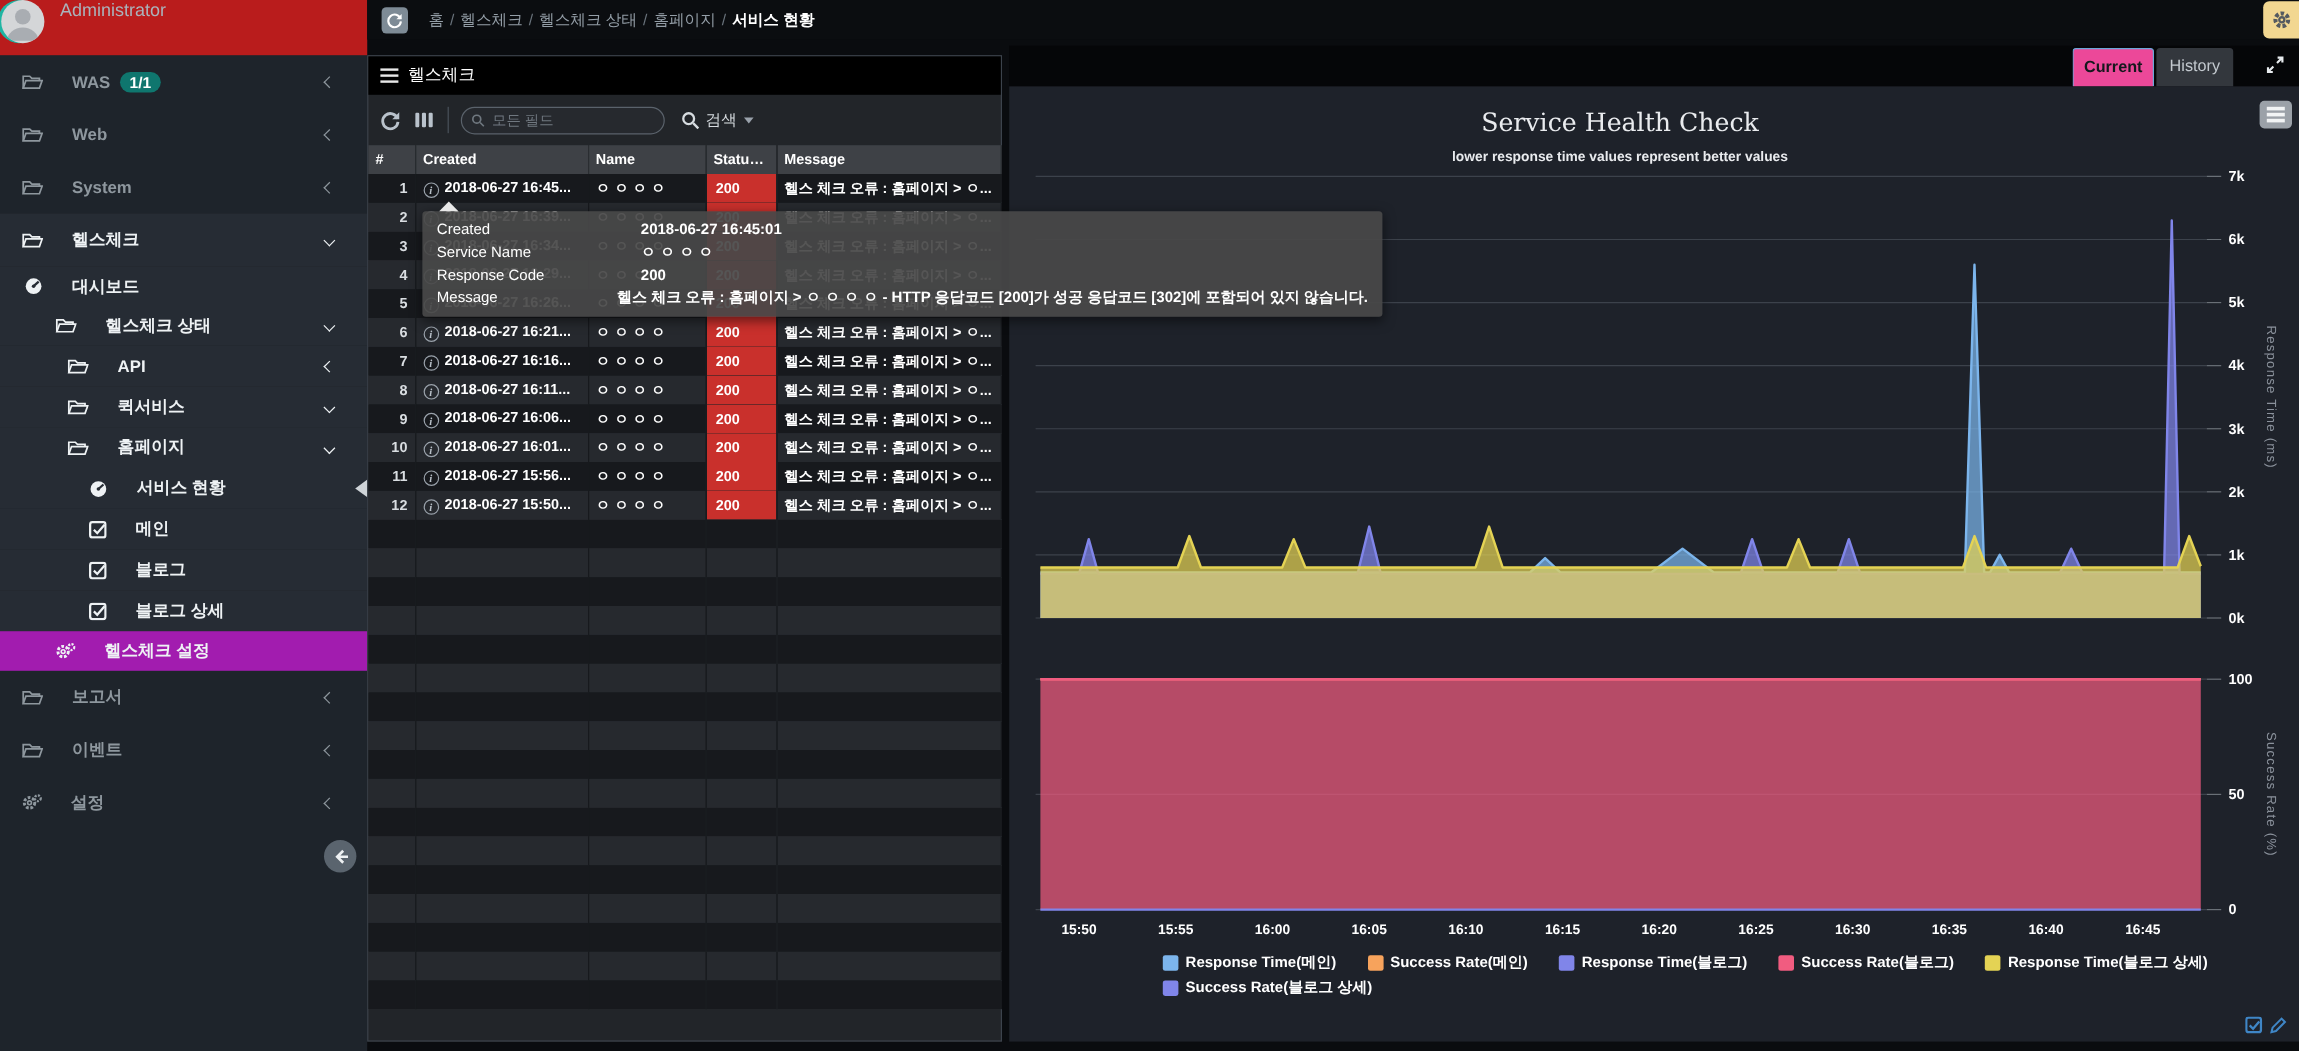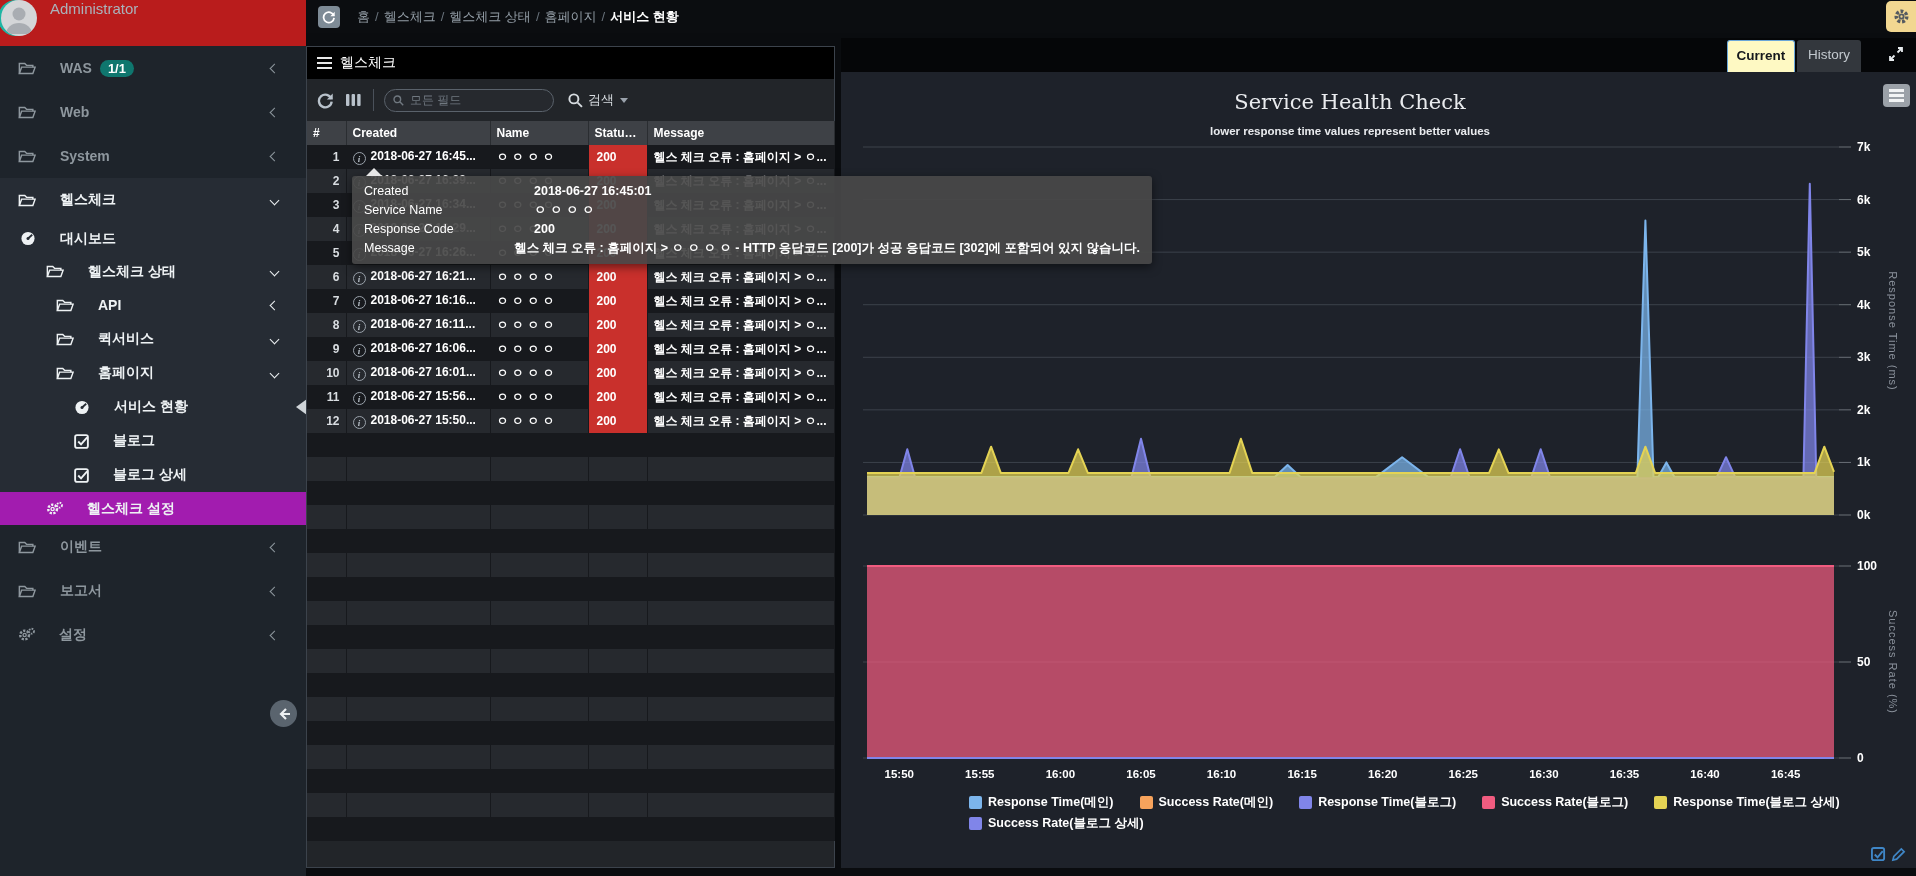--- a/index.html
+++ b/index.html
@@ -83,21 +83,21 @@
      border-bottom:8px solid #e8e8e8; }
   .tt-row { display:flex; font-size:12.5px; color:#fff; line-height:19px; }
   .tt-label { width:170px; }
   .tt-value { font-weight:bold; white-space:nowrap; }
 
   
   #chart-panel { left:841px; top:38px; width:1075px; height:830px; }
   #tab-strip { position:absolute; left:0; top:0; width:1075px; height:34px; background:#050608; }
   .tab { position:absolute; top:2px; height:32px; line-height:30px; text-align:center;
      font-size:13.5px; cursor:pointer; }
-  .tab.active { background:#fef9c3; color:#15181d; font-weight:bold; border:1px solid #6aa6d8;
+  .tab.active { background:#ec4899; color:#15181d; font-weight:bold; border:1px solid #6aa6d8;
      border-bottom:none; border-radius:3px 3px 0 0; }
   .tab.inactive { background:#33373d; color:#c3c9cf; border-radius:3px 3px 0 0; }
   #expand-icon { position:absolute; right:12px; top:8px; cursor:pointer; }
   #chart-card { position:absolute; left:0; top:34px; width:1075px; height:796px; background:#1e222a; }
   #chart-title { position:absolute; left:209px; top:18px; width:600px; text-align:center;
      color:#e9ebee; font-size:21px; font-family:"DejaVu Serif","Liberation Serif",serif; }
   #chart-subtitle { position:absolute; left:209px; top:53px; width:600px; text-align:center;
      color:#e9ebee; font-size:11.5px; font-weight:bold; }
   #chart-menu-btn { position:absolute; right:6px; top:12px; width:27px; height:23px; background:#9ba1a8;
      border:none; border-radius:4px; display:flex; flex-direction:column; justify-content:center;
@@ -231,20 +231,29 @@
           <span class="lbl">서비스 현황</span>
           <span class="sel-marker"></span>
         </div>
         <div class="side-item bright" style="height: 34px; padding-left: 74px; background: rgb(38, 44, 52);">
           <span style="display:flex">
             <svg width="15" height="15" viewBox="0 0 16 16">
     <rect x="1.2" y="1.2" width="13.6" height="13.6" rx="2" stroke="currentColor" fill="none" stroke-width="2"></rect>
               <path d="M4.5 8 l3 3 l6.5-7.5" stroke="currentColor" fill="none" stroke-width="2"></path>
             </svg>
           </span>
+          <span class="lbl">메인</span>
+        </div>
+        <div class="side-item bright" style="height: 34px; padding-left: 74px; background: rgb(38, 44, 52);">
+          <span style="display:flex">
+            <svg width="15" height="15" viewBox="0 0 16 16">
+    <rect x="1.2" y="1.2" width="13.6" height="13.6" rx="2" stroke="currentColor" fill="none" stroke-width="2"></rect>
+              <path d="M4.5 8 l3 3 l6.5-7.5" stroke="currentColor" fill="none" stroke-width="2"></path>
+            </svg>
+          </span>
           <span class="lbl">블로그</span>
         </div>
         <div class="side-item bright" style="height: 34px; padding-left: 74px; background: rgb(38, 44, 52);">
           <span style="display:flex">
             <svg width="15" height="15" viewBox="0 0 16 16">
     <rect x="1.2" y="1.2" width="13.6" height="13.6" rx="2" stroke="currentColor" fill="none" stroke-width="2"></rect>
               <path d="M4.5 8 l3 3 l6.5-7.5" stroke="currentColor" fill="none" stroke-width="2"></path>
             </svg>
           </span>
           <span class="lbl">블로그 상세</span>
@@ -259,31 +268,31 @@
           </span>
           <span class="lbl">헬스체크 설정</span>
         </div>
         <div class="side-item" style="height: 44px; padding-left: 18px;">
           <span style="display:flex">
             <svg width="18" height="15" viewBox="0 0 20 16">
     <path d="M1.5 13.5 V2.5 H7.5 L9.5 4.5 H16.5 V6.5" stroke="currentColor" fill="none" stroke-width="1.6"></path>
     <path d="M1.5 13.5 L4 6.5 H19 L16.5 13.5 Z" stroke="currentColor" fill="none" stroke-width="1.6"></path>
             </svg>
           </span>
+          <span class="lbl">보고서</span>
+          <span class="chev left"></span>
+        </div>
+        <div class="side-item" style="height: 44px; padding-left: 18px;">
+          <span style="display:flex">
+            <svg width="18" height="15" viewBox="0 0 20 16">
+    <path d="M1.5 13.5 V2.5 H7.5 L9.5 4.5 H16.5 V6.5" stroke="currentColor" fill="none" stroke-width="1.6"></path>
+    <path d="M1.5 13.5 L4 6.5 H19 L16.5 13.5 Z" stroke="currentColor" fill="none" stroke-width="1.6"></path>
+            </svg>
+          </span>
           <span class="lbl">이벤트</span>
-          <span class="chev left"></span>
-        </div>
-        <div class="side-item" style="height: 44px; padding-left: 18px;">
-          <span style="display:flex">
-            <svg width="18" height="15" viewBox="0 0 20 16">
-    <path d="M1.5 13.5 V2.5 H7.5 L9.5 4.5 H16.5 V6.5" stroke="currentColor" fill="none" stroke-width="1.6"></path>
-    <path d="M1.5 13.5 L4 6.5 H19 L16.5 13.5 Z" stroke="currentColor" fill="none" stroke-width="1.6"></path>
-            </svg>
-          </span>
-          <span class="lbl">보고서</span>
           <span class="chev left"></span>
         </div>
         <div class="side-item" style="height: 44px; padding-left: 18px;">
           <span style="display:flex">
             <svg width="17" height="16" viewBox="0 0 18 16">
     <circle cx="7" cy="8" r="4.6" stroke="currentColor" fill="none" stroke-width="2.6" stroke-dasharray="2.4 1.5"></circle>
               <circle cx="7" cy="8" r="1.7" stroke="currentColor" fill="none" stroke-width="1.4"></circle>
     <circle cx="14.3" cy="4" r="2.6" stroke="currentColor" fill="none" stroke-width="2" stroke-dasharray="1.8 1.2"></circle>
             </svg>
           </span>

